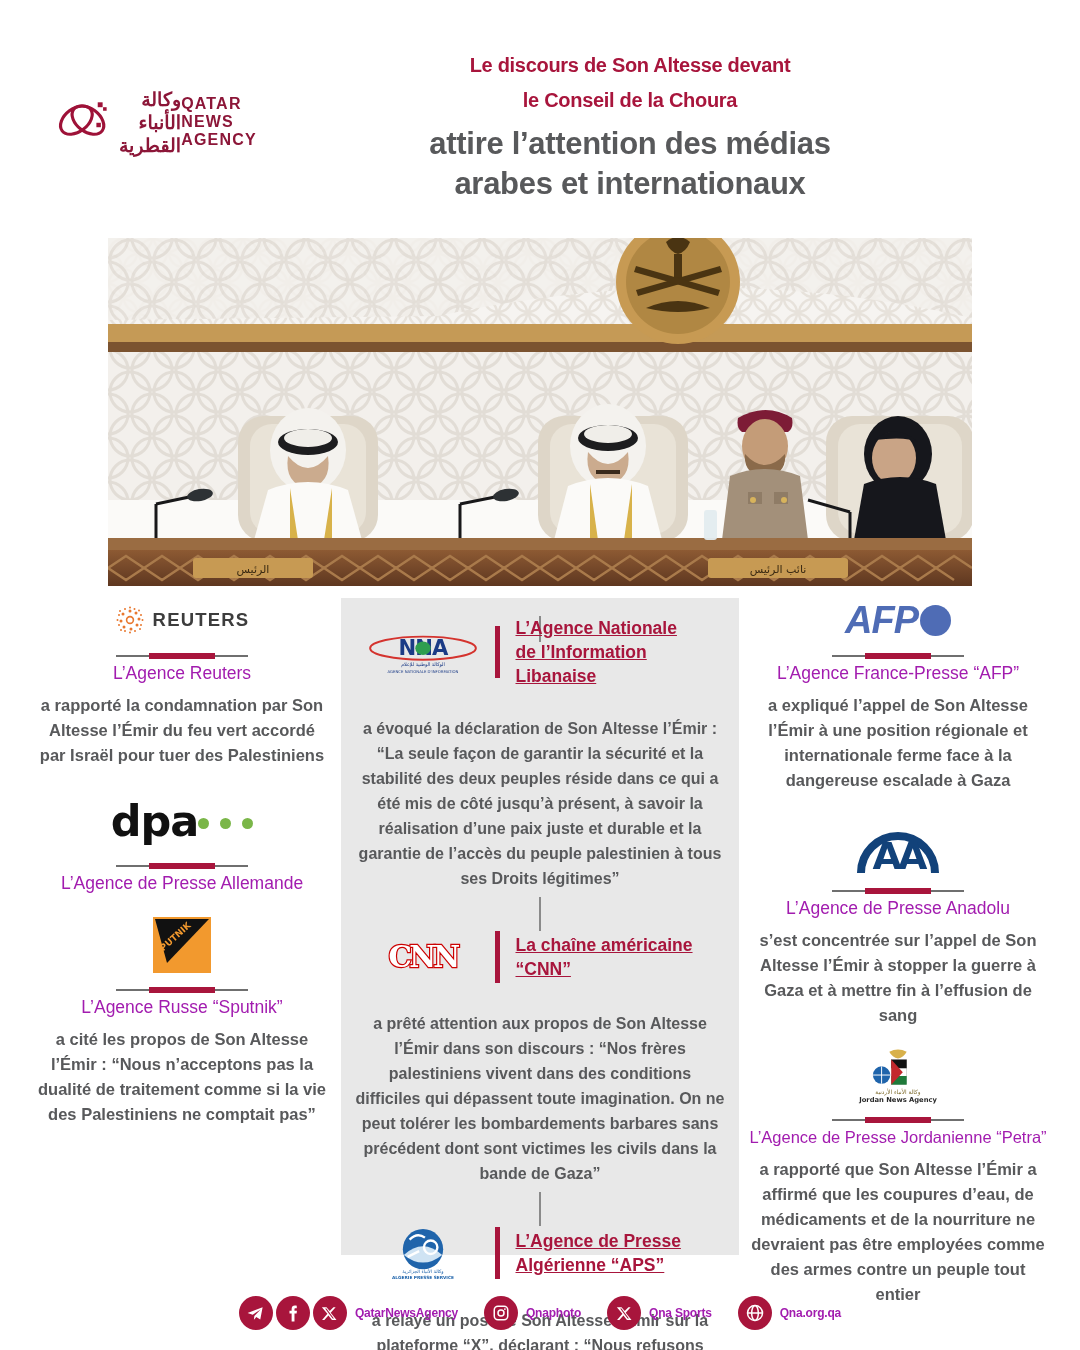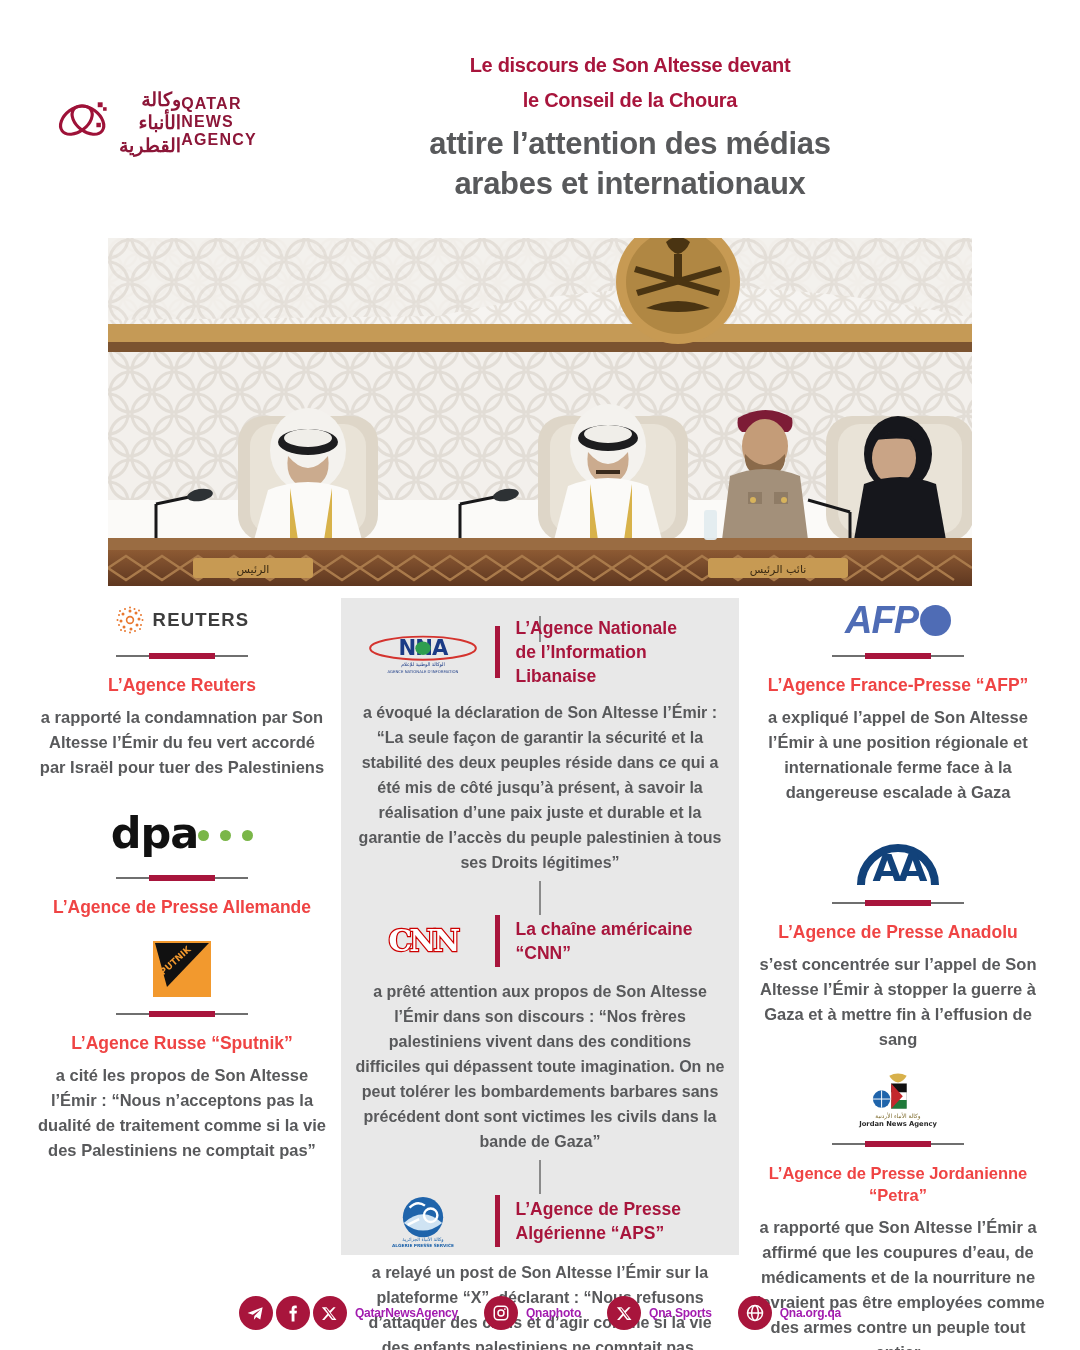--- a/index.html
+++ b/index.html
@@ -48,35 +48,35 @@
     background:#e8e8e8; padding:18px 8px 10px 8px;
   }
 
   .logo-slot { display:flex; align-items:center; justify-content:center; }
 
   .rule { width:132px; height:10px; margin:9px auto 0 auto; position:relative; }
   .rule::before { content:""; position:absolute; left:0; top:4px; width:132px; height:1.5px; background:#6f6f6f; }
   .rule::after  { content:""; position:absolute; left:33px; top:2px; width:66px; height:6px; background:#a8153c; }
 
   .agency-name {
-    color:#ef4444; font-weight:bold; font-size:17.5px; line-height:22px;
-    margin-top:13px;
+    color:#a21caf; font-weight:normal; font-size:17.5px; line-height:22px;
+    margin-top:1px;
   }
   .agency-text {
     color:#58595b; font-weight:bold; font-size:16.5px; line-height:25px;
     margin-top:9px; padding:0 2px;
   }
 
   
   .c-row { position:relative; }
   .c-head { display:flex; align-items:center; justify-content:center; gap:0px; position:relative; }
   .c-logo { width:140px; display:flex; align-items:center; justify-content:center; }
   .c-bar  { width:5px; height:52px; background:#a8153c; margin:0 16px 0 2px; }
-  .c-title { color:#a8153c; font-weight:bold; font-size:17.5px; line-height:24px; text-align:left; width:212px; }
-  .c-text { color:#58595b; font-weight:bold; font-size:16px; line-height:25px; text-align:center; margin-top:12px; padding:0 6px; }
+  .c-title { color:#a8153c; font-weight:bold; font-size:17.5px; line-height:24px; text-align:left; width:212px;text-decoration:underline; }
+  .c-text { color:#58595b; font-weight:bold; font-size:16px; line-height:25px; text-align:center; margin-top:28px; padding:0 6px; }
   .c-divider { width:2px; height:34px; background:#8a8a8a; margin:6px auto 0 auto; }
   .c-divider.top { margin:0 auto 0 auto; height:26px; }
 
   
   .footer { position:absolute; left:0; top:1288px; width:1080px; height:50px;
             display:flex; align-items:center; justify-content:center; gap:0; }
   .sgroup { display:flex; align-items:center; }
   .sicon { width:34px; height:34px; border-radius:50%; background:#a8153c;
            display:flex; align-items:center; justify-content:center; }
   .sicon + .sicon { margin-left:3px; }

